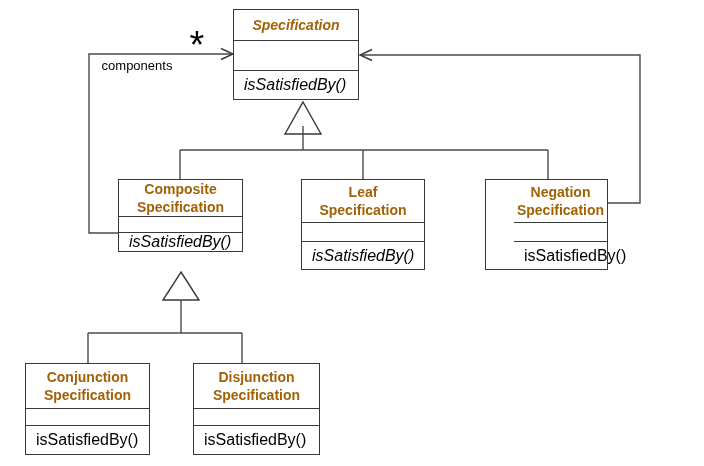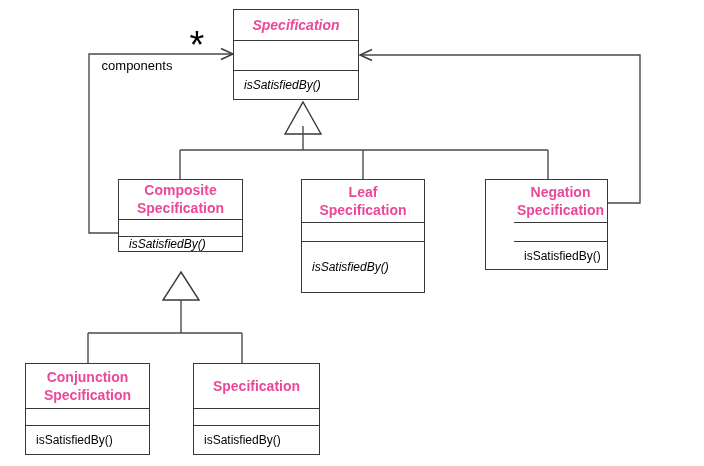--- a/index.html
+++ b/index.html
@@ -23,28 +23,28 @@
   .compartment { border-top: 1.4px solid #383838; }
   .compartment:first-child { border-top: none; }
   .name-compartment {
     display: flex;
     flex-direction: column;
     align-items: center;
     justify-content: center;
     font-weight: bold;
     font-size: 14px;
     line-height: 18px;
-    color: #ec4899;
+    color: #a16207;
     text-align: center;
   }
   .method-compartment {
     display: flex;
     align-items: center;
     padding-left: 10px;
-    font-size: 12px;
+    font-size: 16px;
     color: #000000;
   }
   .methods-grow { flex: 1 1 auto; }
   .italic { font-style: italic; }
   .conn-label { font-family: "Liberation Sans", sans-serif; fill: #000000; }
 </style>
 </head>
 <body>
 
 <div class="canvas">
@@ -88,21 +88,21 @@
     <div class="compartment name-compartment" style="height:42px;">
       <span>Composite</span>
       <span>Specification</span>
     </div>
     <div class="compartment" style="height:19px;"></div>
     <div class="compartment method-compartment methods-grow">
       <span class="italic">isSatisfiedBy()</span>
     </div>
   </div>
 
-  <div class="class-box" style="left:301px; top:179px; width:124px; height:114px;">
+  <div class="class-box" style="left:301px; top:179px; width:124px; height:91px;">
     <div class="compartment name-compartment" style="height:42px;">
       <span>Leaf</span>
       <span>Specification</span>
     </div>
     <div class="compartment" style="height:19px;"></div>
     <div class="compartment method-compartment methods-grow">
       <span class="italic">isSatisfiedBy()</span>
     </div>
   </div>
 
@@ -123,20 +123,21 @@
       <span>Specification</span>
     </div>
     <div class="compartment" style="height:17px;"></div>
     <div class="compartment method-compartment methods-grow">
       <span>isSatisfiedBy()</span>
     </div>
   </div>
 
   <div class="class-box" style="left:193px; top:363px; width:127px; height:92px;">
     <div class="compartment name-compartment" style="height:44px;">
+      <span>Disjunction</span>
       <span>Specification</span>
     </div>
     <div class="compartment" style="height:17px;"></div>
     <div class="compartment method-compartment methods-grow">
       <span>isSatisfiedBy()</span>
     </div>
   </div>
 
 </div>
 

